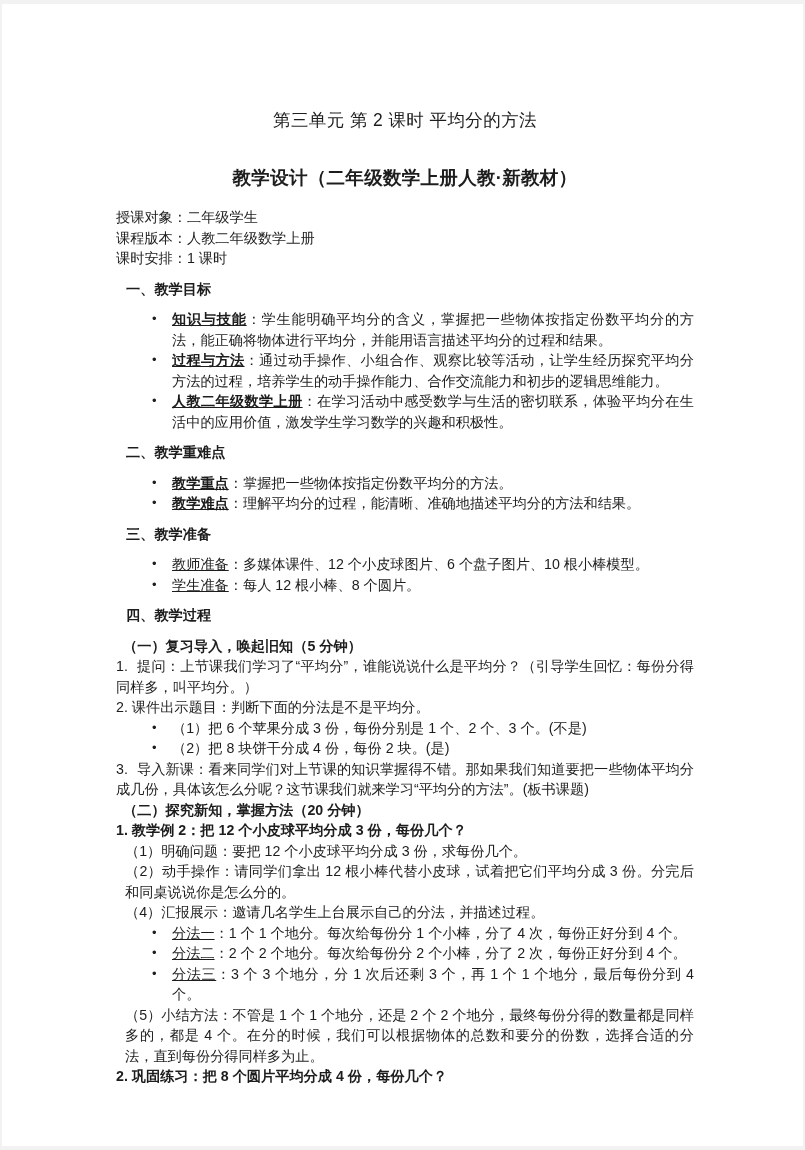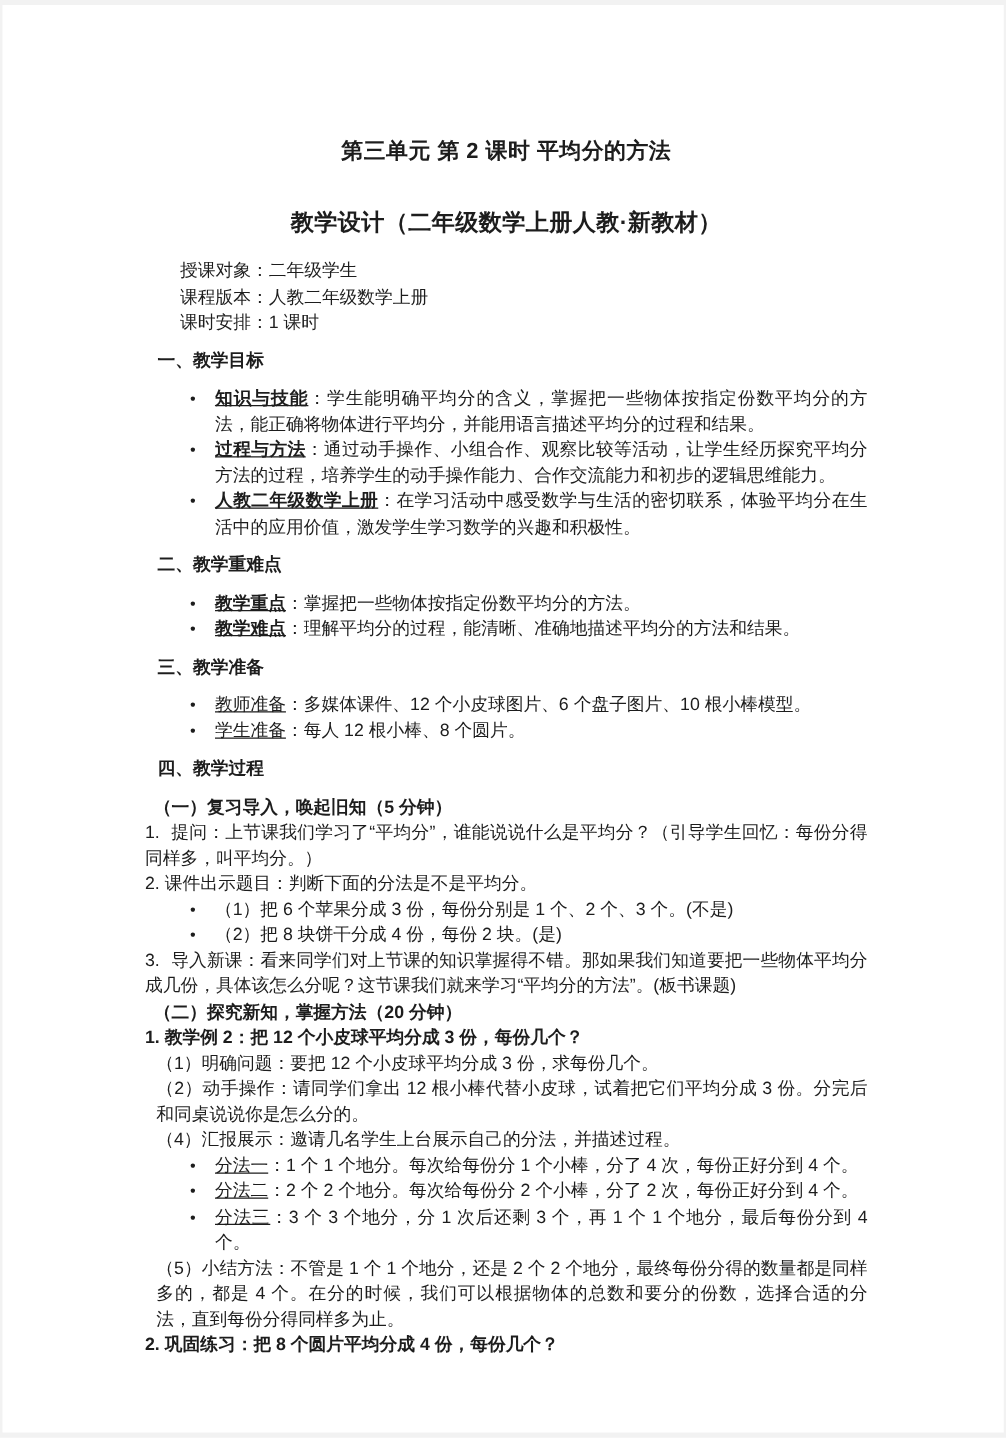--- a/index.html
+++ b/index.html
@@ -26,21 +26,21 @@
     position: absolute;
     left: 114px;
     top: 0;
     width: 578px;
     color: #1d1d1d;
   }
 
   
   .doc-title-1 {
     text-align: center;
-    font-weight: bold;
+    font-weight: normal;
     font-size: 17.5px;
     letter-spacing: 0.4px;
     margin: 0;
     padding-top: 104px;
     line-height: 24px;
   }
   .doc-title-2 {
     text-align: center;
     font-weight: bold;
     font-size: 18.5px;
@@ -49,21 +49,20 @@
     padding-top: 21px;
     line-height: 26px;
   }
 
   
   .meta-block { margin-top: 16px; }
   .meta-line {
     font-size: 14.2px;
     line-height: 20.5px;
     white-space: nowrap;
-    margin-left: 28px;
   }
 
   
   .sec-head {
     font-size: 14.2px;
     font-weight: bold;
     line-height: 20.5px;
     margin: 10px;
   }
   .sub-head {

